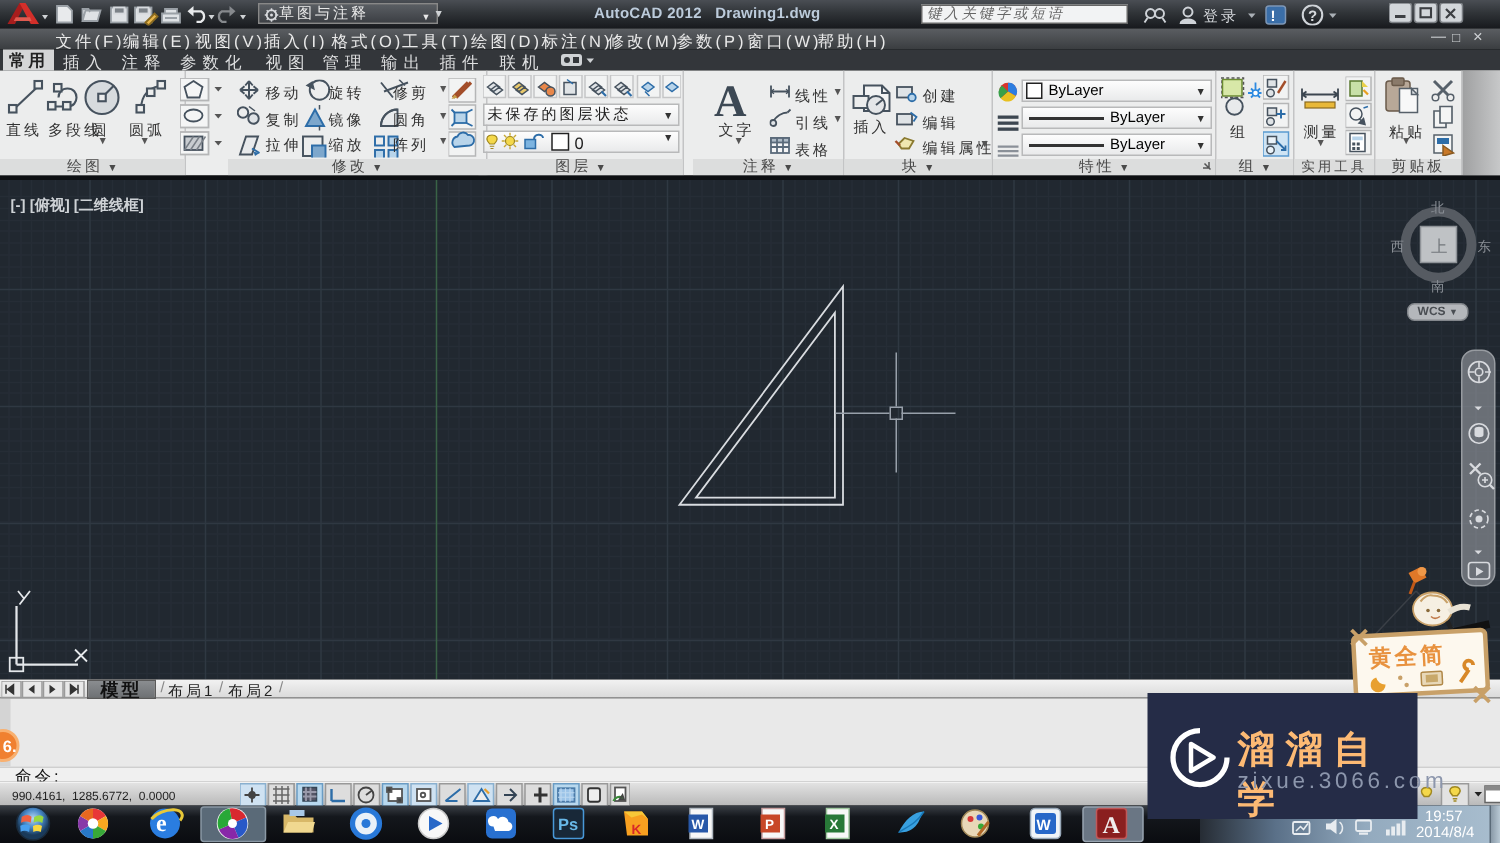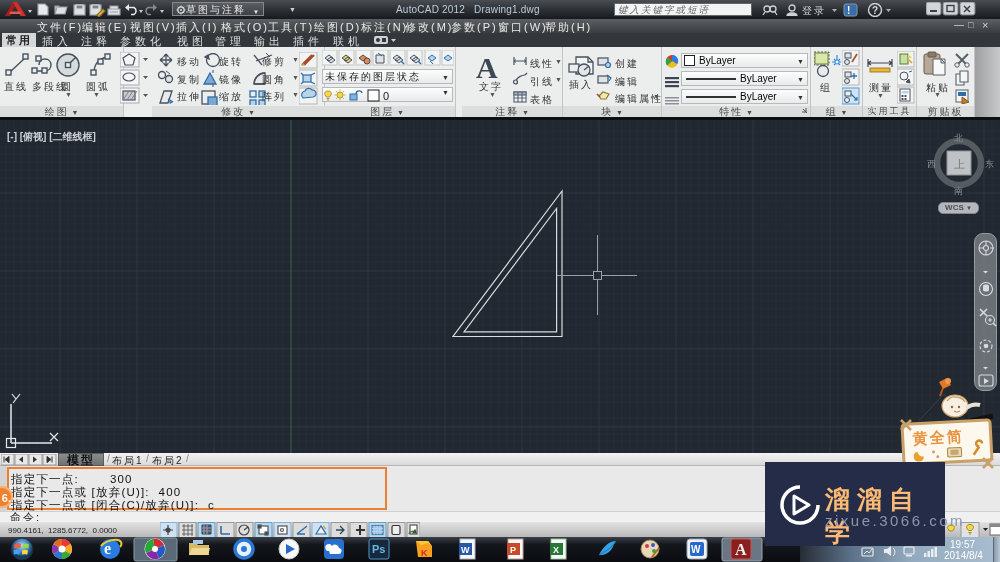--- a/index.html
+++ b/index.html
@@ -67,32 +67,32 @@
    <path d="M74,7 h12 v6 h-12 z M76,7 v-3 h8 v3 M76,10 h8" fill="#dfe2e5" stroke="#9aa0a6"></path>
    <path d="M94,5.5 h6 a4,4 0 0 1 0,7 h-3" stroke="#e8eaec" stroke-width="1.5"></path>
           <path d="M95,2 l-4,3.5 4,3.5 z" fill="#e8eaec" stroke="none"></path>
    <path d="M120,5.5 h-6 a4,4 0 0 0 0,7 h3" stroke="#86898d" stroke-width="1.5"></path>
           <path d="M119,2 l4,3.5 -4,3.5 z" fill="#86898d" stroke="none"></path>
   </g>
   <path d="M105,8 l4,0 -2,3 z" fill="#cfd2d5"></path>
         <path d="M126,8 l4,0 -2,3 z" fill="#cfd2d5"></path>
  </svg>
 
- <div class="abs" style="left:172px;top:2px;width:92px;height:14px;background:linear-gradient(#5a5e63,#3c3f44);border:1px solid #888;color:#e8e8e8;font-size:10px;line-height:13px">
+ <div class="abs" style="left:172px;top:2px;width:120px;height:14px;background:linear-gradient(#5a5e63,#3c3f44);border:1px solid #888;color:#e8e8e8;font-size:10px;line-height:13px">
    <svg style="margin-left:3px;margin-top:2px;float:left" width="10" height="10">
           <circle cx="5" cy="5" r="3.2" fill="none" stroke="#d8dade" stroke-width="1.2"></circle>
           <circle cx="5" cy="5" r="1" fill="#d8dade"></circle>
           <g stroke="#d8dade">
             <path d="M5,0.5 v2 M5,7.5 v2 M0.5,5 h2 M7.5,5 h2 M1.8,1.8 l1.4,1.4 M6.8,6.8 l1.4,1.4 M1.8,8.2 l1.4,-1.4 M6.8,3.2 l1.4,-1.4"></path>
           </g>
         </svg><span class="cj">草图与注释</span><span style="position:absolute;right:4px;top:3px;font-size:6px">▼</span>
  </div>
  <div class="abs" style="left:289px;top:6px;width:8px;height:8px;color:#cfd2d5;font-size:7px">▼</div>
 
- <div class="abs" style="left:396px;top:4px;color:#bccbdb;font-size:10px;font-weight:normal;letter-spacing:0.2px">AutoCAD 2012 &nbsp; Drawing1.dwg</div>
+ <div class="abs" style="left:396px;top:4px;color:#bccbdb;font-size:10px;font-weight:bold;letter-spacing:0.2px">AutoCAD 2012 &nbsp; Drawing1.dwg</div>
 
  <div class="abs" style="left:614px;top:3px;width:138px;height:13px;background:#f2f3f4;border:1px solid #666;color:#666;font-size:9.5px;font-style:italic;line-height:12px"><span class="cj" style="margin-left:3px">键入关键字或短语</span></div>
  <svg class="abs" style="left:762px;top:3px" width="130" height="14">
   <g stroke="#cfd3d8" fill="none" stroke-width="1.3">
    <circle cx="5" cy="6" r="3"></circle>
           <circle cx="11" cy="6" r="3"></circle>
           <path d="M3,9 l-2,3 M13,9 l2,3"></path>
    <circle cx="30" cy="5" r="3"></circle>
           <path d="M25,13 c0,-4 10,-4 10,0" fill="#cfd3d8"></path>
   </g>
@@ -572,25 +572,20 @@
  </svg>
  <div class="abs" style="left:58px;top:0;width:46px;height:13px;background:linear-gradient(#8a8d90,#6e7174);border:1px solid #5a5a5a;color:#111;font-weight:bold;text-align:center;line-height:12px"><span class="cj" style="font-size:12px">模型</span></div>
  <span class="abs cj" style="left:112px;top:1px">布局1</span>
       <span class="abs" style="left:107px;top:0px;color:#888">/</span>
  <span class="abs cj" style="left:152px;top:1px">布局2</span>
       <span class="abs" style="left:146px;top:0px;color:#888">/</span>
       <span class="abs" style="left:186px;top:0px;color:#888">/</span>
 </div>
 <div class="abs" id="cmd">
  <div class="abs" style="left:0;top:0;width:7px;height:45px;background:#d4d4d4"></div>
- <div id="cmdbox">
-  <div class="cline" style="top:3px">指定下一点:<span style="display:inline-block;width:31px"></span>300</div>
-  <div class="cline" style="top:16px">指定下一点或 [放弃(U)]:&nbsp; 400</div>
-  <div class="cline" style="top:29px">指定下一点或 [闭合(C)/放弃(U)]:&nbsp; c</div>
- </div>
  <div class="abs" style="left:0;top:45px;width:1000px;height:10px;background:#f0f0f0;border-top:1px solid #cfcfcf"></div>
  <div class="abs cj" style="left:10px;top:44px;font-size:11px">命令:</div>
  <div class="abs" style="left:-9px;top:20px;width:22px;height:22px;background:#f08030;border-radius:50%;border:2px solid #f8b070;color:#fff;font-size:11px;font-weight:bold;text-align:right;line-height:20px">6.</div>
 </div>
 <div class="abs" id="status">
  <div class="abs" style="left:8px;top:4px;letter-spacing:0;font-size:8px">990.4161,&nbsp; 1285.6772,&nbsp; 0.0000</div>
  <svg class="abs" style="left:160px;top:0" width="260" height="16">
   <g>
    <rect x="0" y="0.5" width="17" height="15" fill="#cfe2f2" stroke="#8ab0cf"></rect>
    <rect x="19" y="0.5" width="17" height="15" fill="linear-gradient(#e8e8e8,#c8c8c8)" stroke="#999"></rect>

